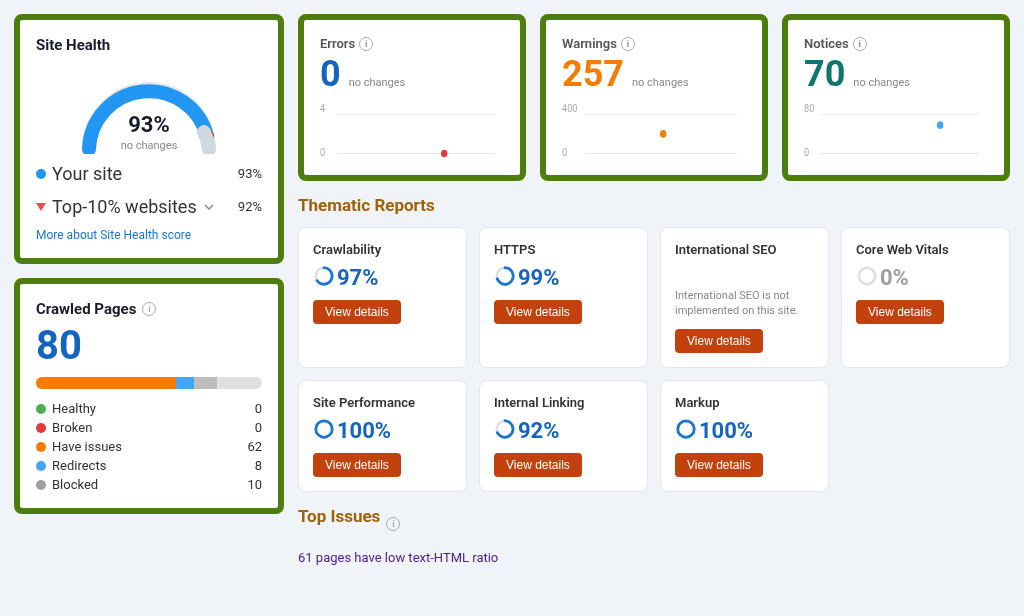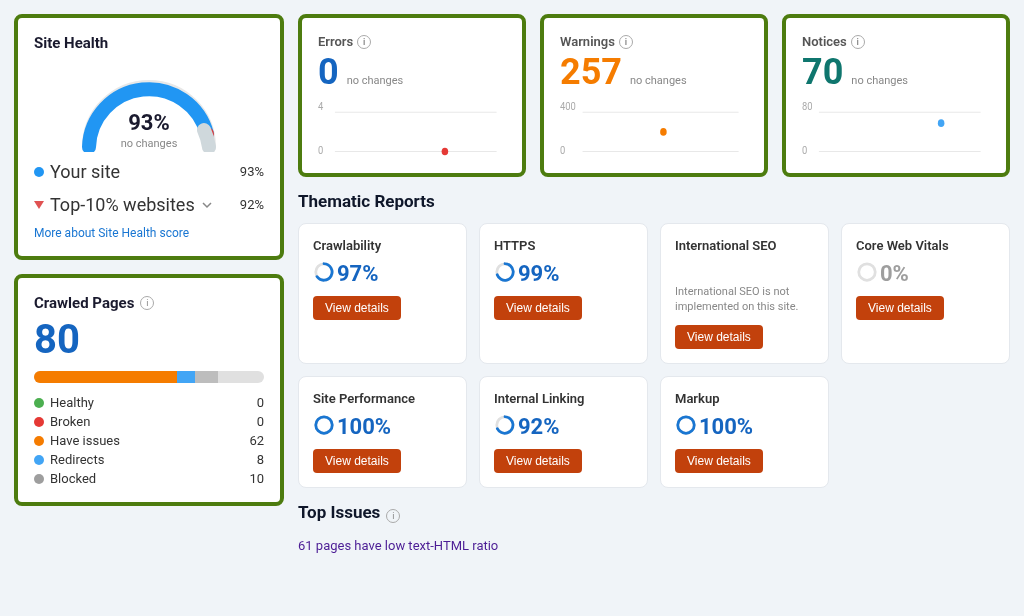--- a/index.html
+++ b/index.html
@@ -25,21 +25,21 @@
     }
     .right-col {
       display: flex;
       flex-direction: column;
       gap: 14px;
     }
     .card {
       background: #fff;
       border-radius: 8px;
       padding: 16px;
-      border: 4px solid #4d7c0f;
+      border: 6px solid #4d7c0f;
     }
     .card-title {
       font-size: 15px;
       font-weight: 700;
       color: #1a1a2e;
       margin-bottom: 10px;
     }
     
     .site-health-card {}
     .gauge-container {
@@ -201,21 +201,21 @@
     }
     .mini-chart svg {
       width: 100%;
       height: 60px;
     }
     
     .thematic-section {}
     .section-title {
       font-size: 17px;
       font-weight: 700;
-      color: #0f172a;
+      color: #a16207;
       margin-bottom: 12px;
     }
     .reports-grid {
       display: grid;
       grid-template-columns: repeat(4, 1fr);
       gap: 12px;
     }
     .report-card {
       background: #fff;
       border-radius: 8px;
@@ -513,19 +513,19 @@
             </svg>
             <span class="report-pct-value">100%</span>
           </div>
           <button class="view-details-btn">View details</button>
         </div>
       </div>
     </div>
 
     <div class="top-issues-section">
       <div style="display:flex;align-items:center;gap:6px;margin-bottom:8px;">
-        <div class="section-title" style="margin-bottom:8px;font-size:17px;">Top Issues</div>
+        <div class="section-title" style="margin-bottom:16px;font-size:17px;">Top Issues</div>
         <div class="info-icon">i</div>
       </div>
       <a class="issue-link" href="#">61 pages have low text-HTML ratio</a>
     </div>
   </div>
 </div>
 
 </body></html>

